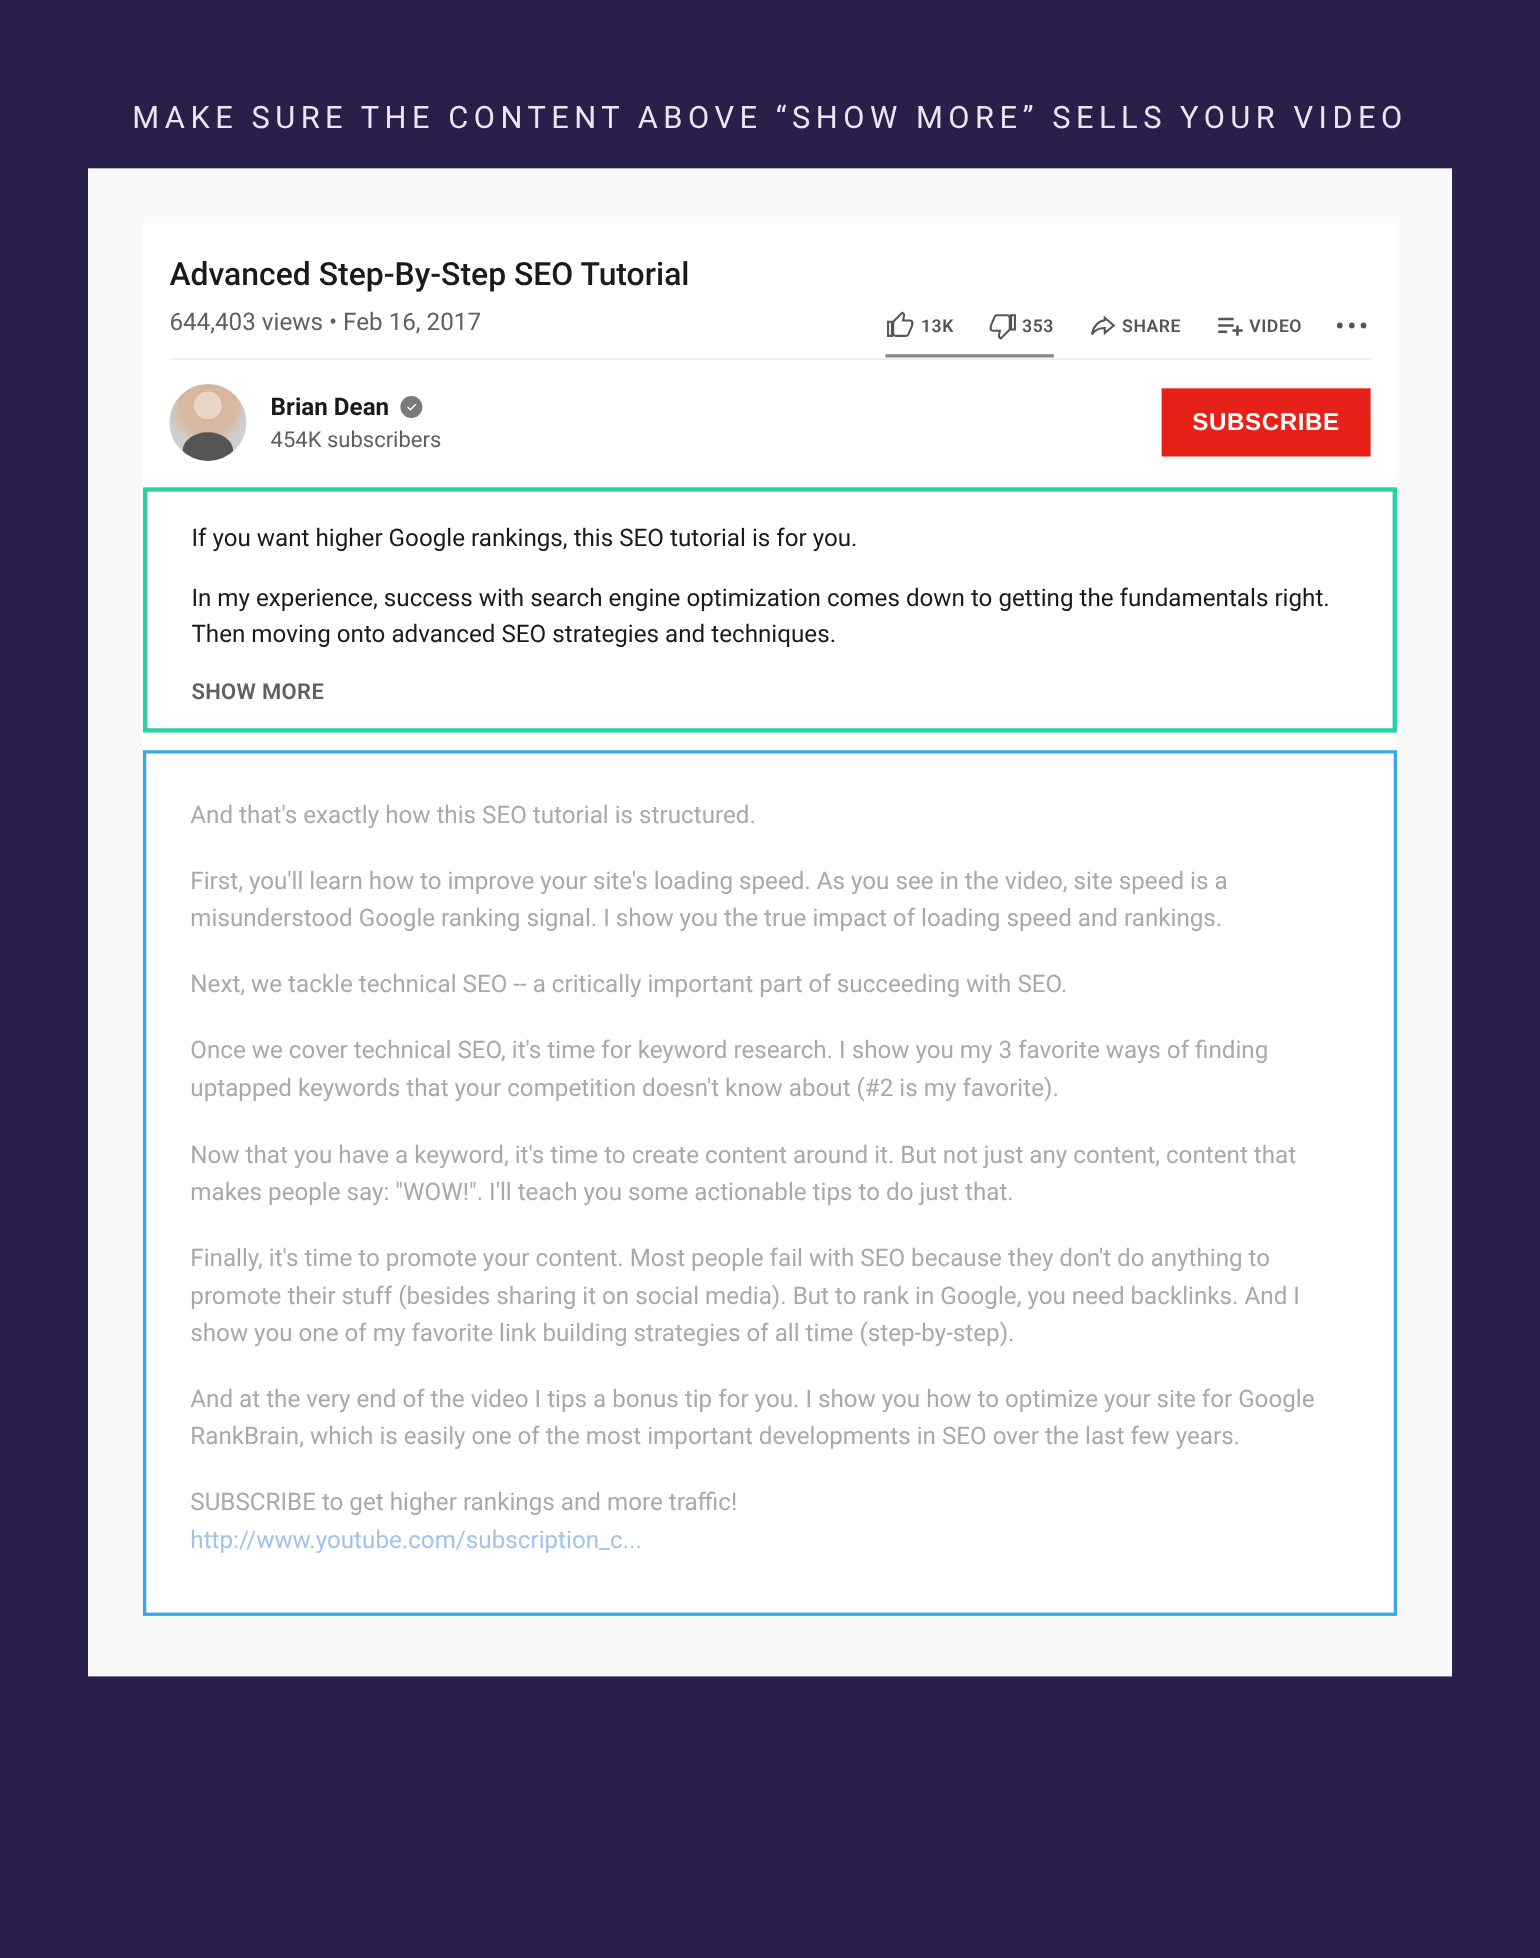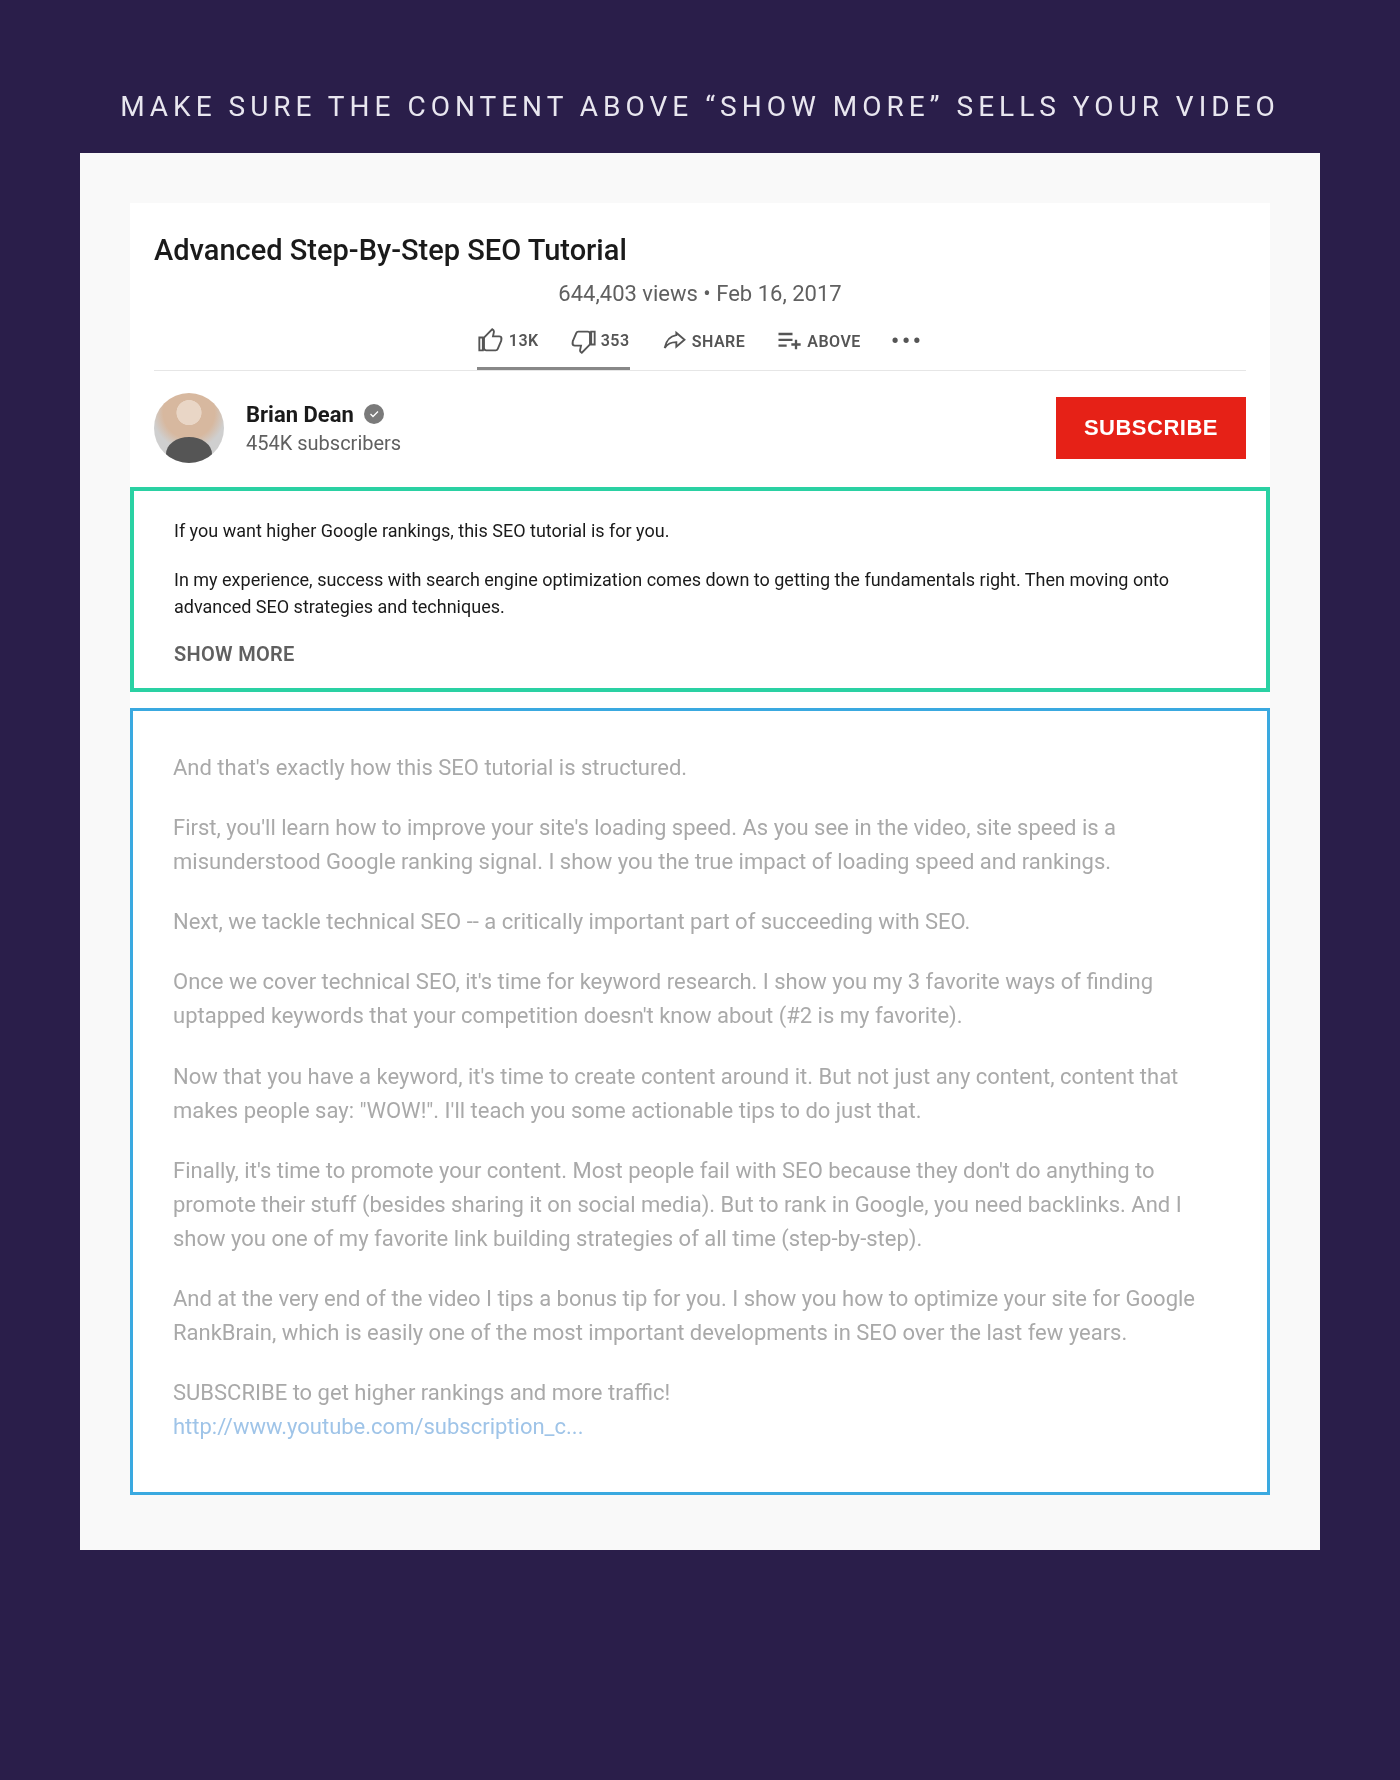--- a/index.html
+++ b/index.html
@@ -32,21 +32,20 @@
     font-size: 29px;
     font-weight: 500;
     color: #1a1a1a;
     margin-bottom: 14px;
   }
   .meta-row {
     display: flex;
     align-items: center;
     justify-content: space-between;
     border-bottom: 1px solid #e6e6e6;
-    flex-direction: column;
   }
   .view-date {
     color: #606060;
     font-size: 22px;
     padding-bottom: 20px;
   }
   .actions {
     display: flex;
     align-items: center;
     gap: 30px;
@@ -106,21 +105,21 @@
     background:#e62117; color:#fff; border:none;
     font-size:22px; font-weight:600; letter-spacing:0.5px;
     padding:18px 28px; cursor:pointer;
   }
   .green-box {
     border: 4px solid #2ad1a3;
     padding: 26px 40px 22px;
     margin-top: 2px;
   }
   .desc-visible p {
-    font-size: 18px;
+    font-size: 22px;
     color: #1a1a1a;
     line-height: 1.5;
     margin-bottom: 22px;
   }
   .show-more {
     color:#606060; font-weight:600; font-size:20px; letter-spacing:0.3px;
     cursor:pointer;
   }
   .blue-box {
     border: 3px solid #3aa9e0;
@@ -172,21 +171,21 @@
           <div class="action">
             <svg viewBox="0 0 24 24">
                 <path d="M14 5l7 6-7 6v-4c-5 0-8 2-10 5 1-5 3-10 10-11V5z"></path>
               </svg>
             <span>SHARE</span>
           </div>
           <div class="action save-ico">
             <svg viewBox="0 0 24 24">
                 <path d="M3 6h12M3 11h12M3 16h7M18 11v8M14 15h8"></path>
               </svg>
-            <span>ABOVE</span>
+            <span>VIDEO</span>
           </div>
           <div class="dots">•••</div>
         </div>
       </div>
     </div>
 
     <div class="channel-row">
       <div class="channel-left">
         <div class="avatar"></div>
         <div>

